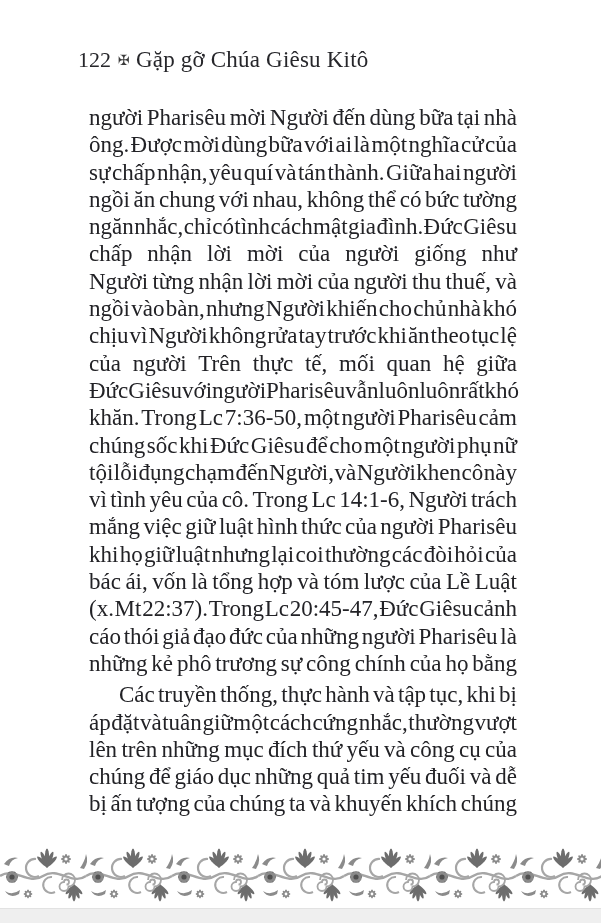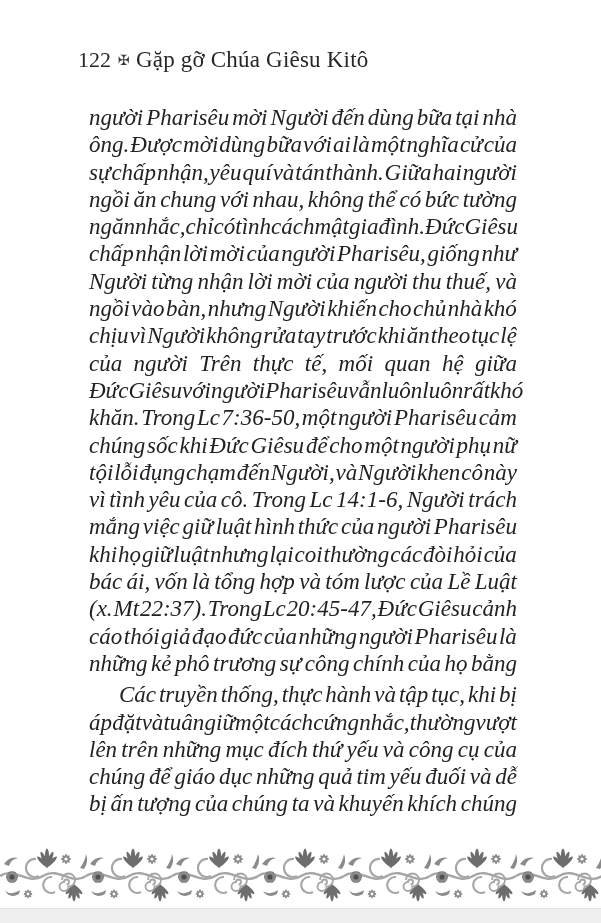--- a/index.html
+++ b/index.html
@@ -39,21 +39,20 @@
     font-size:14px;
     margin:0 6px 0 7px;
     color:#3a3a3a;
     vertical-align:2px;
   }
   .body-text{
     position:absolute;
     left:89px;
     top:104px;
     width:428px;
-    font-style:italic;
   }
   .paragraph{margin:0;}
   .paragraph + .paragraph{margin-top:4px;}
   .line{
     display:flex;
     justify-content:space-between;
     height:27.3px;
     line-height:27.3px;
     font-size:23px;
     white-space:nowrap;
@@ -153,21 +152,20 @@
           <span>Đức</span>
           <span>Giêsu</span>
         </div>
         <div class="line">
           <span>chấp</span>
           <span>nhận</span>
           <span>lời</span>
           <span>mời</span>
           <span>của</span>
           <span>người</span>
-          <span>Pharisêu,</span>
           <span>giống</span>
           <span>như</span>
         </div>
         <div class="line">
           <span>Người</span>
           <span>từng</span>
           <span>nhận</span>
           <span>lời</span>
           <span>mời</span>
           <span>của</span>

